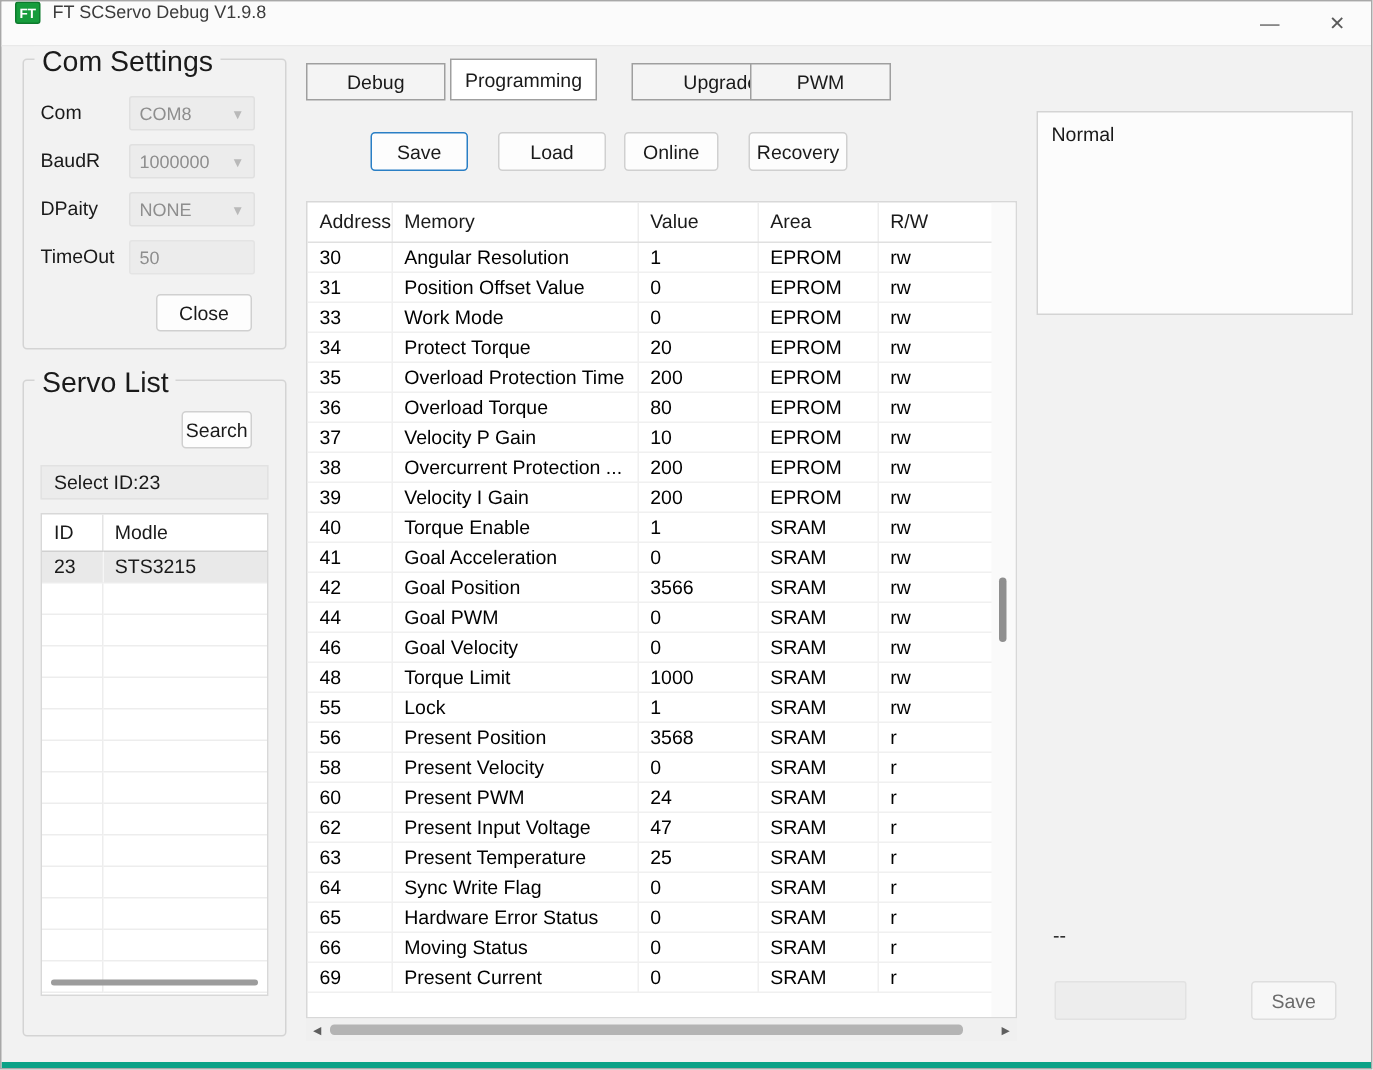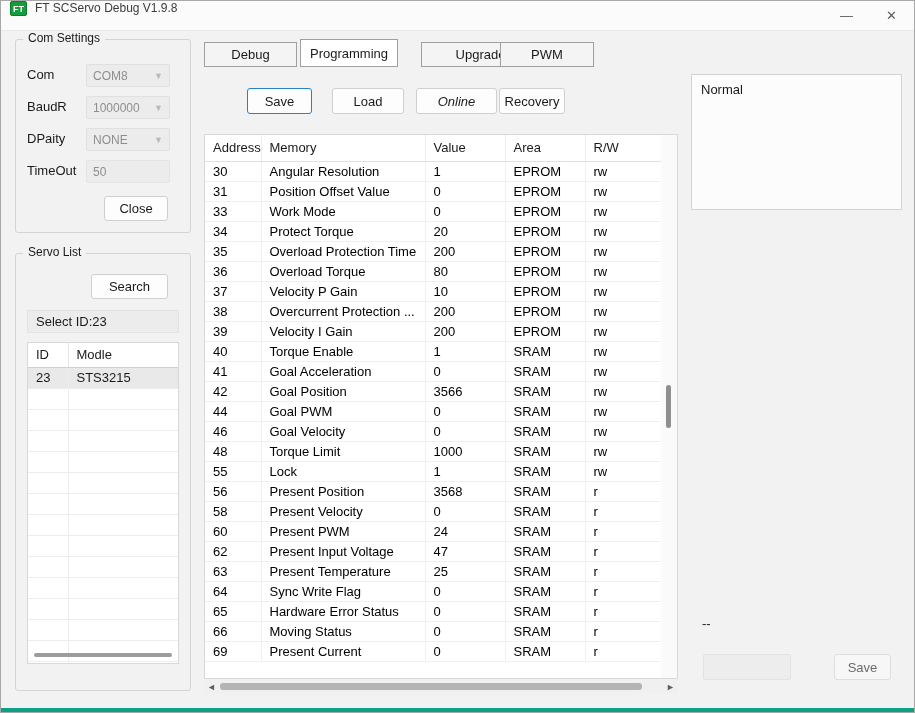--- a/index.html
+++ b/index.html
@@ -16,21 +16,21 @@
   .app-icon { width:17px; height:15px; margin-left:9px; background:#169c3c; color:#fff;
     font-size:9px; font-weight:bold; display:flex; align-items:center; justify-content:center;
     border-radius:2px; border:1px solid #0d7a2c; }
   .title-text { margin-left:8px; font-size:12px; color:#3c3c3c; }
   .caption-btns { margin-left:auto; display:flex; height:100%; }
   .caption-btn { width:45px; display:flex; align-items:center; justify-content:center;
     color:#5a5a5a; font-size:13px; cursor:default; }
   
   .groupbox { position:absolute; border:1px solid #d4d4d4; border-radius:3px; }
   .groupbox-title { position:absolute; top:-9px; left:7px; background:#f2f2f2; padding:0 5px;
-    font-size:12px; color:#1a1a1a; white-space:nowrap; }
+    font-size:19px; color:#1a1a1a; white-space:nowrap; }
   
   .form-row { position:absolute; left:0; right:8px; height:23px; }
   .form-label { position:absolute; left:11px; top:3px; color:#1a1a1a; }
   .combo { position:absolute; left:70px; top:0; width:84px; height:23px; background:#ececec;
     border:1px solid #e0e0e0; border-radius:2px; color:#8e8e8e; font-size:12px;
     display:flex; align-items:center; padding:0 6px; }
   .combo .chev { margin-left:auto; color:#b9b9b9; font-size:9px; }
   .textbox { position:absolute; left:70px; top:0; width:84px; height:23px; background:#ececec;
     border:1px solid #e4e4e4; border-radius:2px; color:#8e8e8e; font-size:12px;
     display:flex; align-items:center; padding:0 6px; }
@@ -143,21 +143,21 @@
         <span>50</span>
       </div>
     </div>
 
     <div class="btn" style="right:22px; top:156px; width:64px; height:25px;">Close</div>
   </div>
 
   <div class="groupbox" style="left:14px; top:252px; width:176px; height:438px;">
     <div class="groupbox-title">Servo List</div>
 
-    <div class="btn" style="right:22px; top:20px; width:77px; height:25px;">Search</div>
+    <div class="btn" style="right:22px; top:20px; width:47px; height:25px;">Search</div>
 
     <div class="select-id-box">Select ID:23</div>
 
     <div class="servo-table-wrap">
       <table class="servo-table">
         <colgroup>
             <col style="width:40px">
             <col>
           </colgroup>
         <thead>
@@ -229,21 +229,21 @@
     </div>
   </div>
 
   <div class="tab" style="left:203px; width:93px;">Debug</div>
   <div class="tab active" style="left:299px; width:98px;">Programming</div>
   <div class="tab" style="left:420px; width:119px;">Upgrade</div>
   <div class="tab" style="left:499px; width:94px;">PWM</div>
 
   <div class="btn accent" style="left:233px; top:87px; width:65px; height:26px;">Save</div>
   <div class="btn" style="left:318px; top:87px; width:72px; height:26px;">Load</div>
-  <div class="btn" style="left:402px; top:87px; width:81px; height:26px;font-style:italic;">Online</div>
+  <div class="btn" style="left:402px; top:87px; width:63px; height:26px;">Online</div>
   <div class="btn" style="left:485px; top:87px; width:66px; height:26px;">Recovery</div>
 
   <div class="mem-wrap">
     <table class="mem-table">
       <colgroup>
         <col style="width:56px">
           <col style="width:164px">
           <col style="width:80px">
         <col style="width:80px">
           <col style="width:78px">

